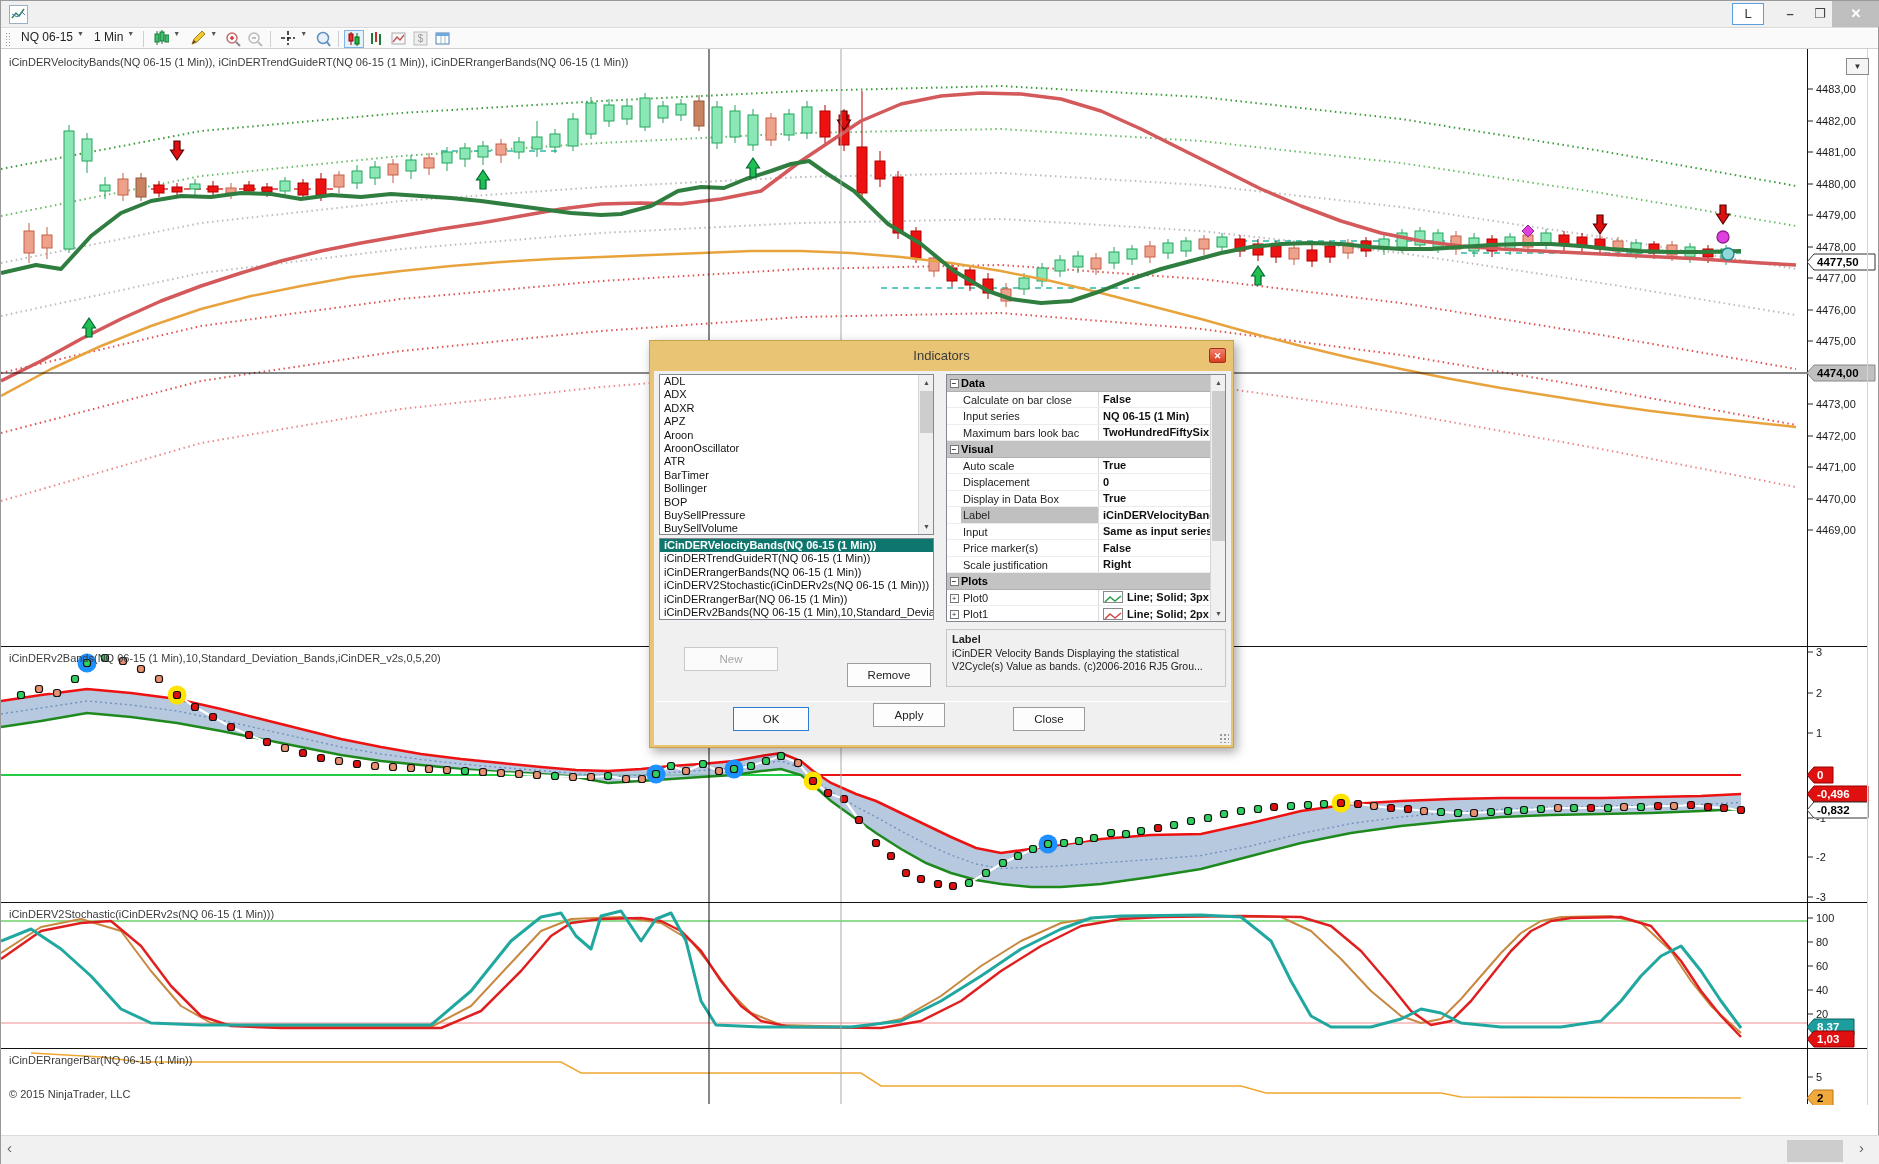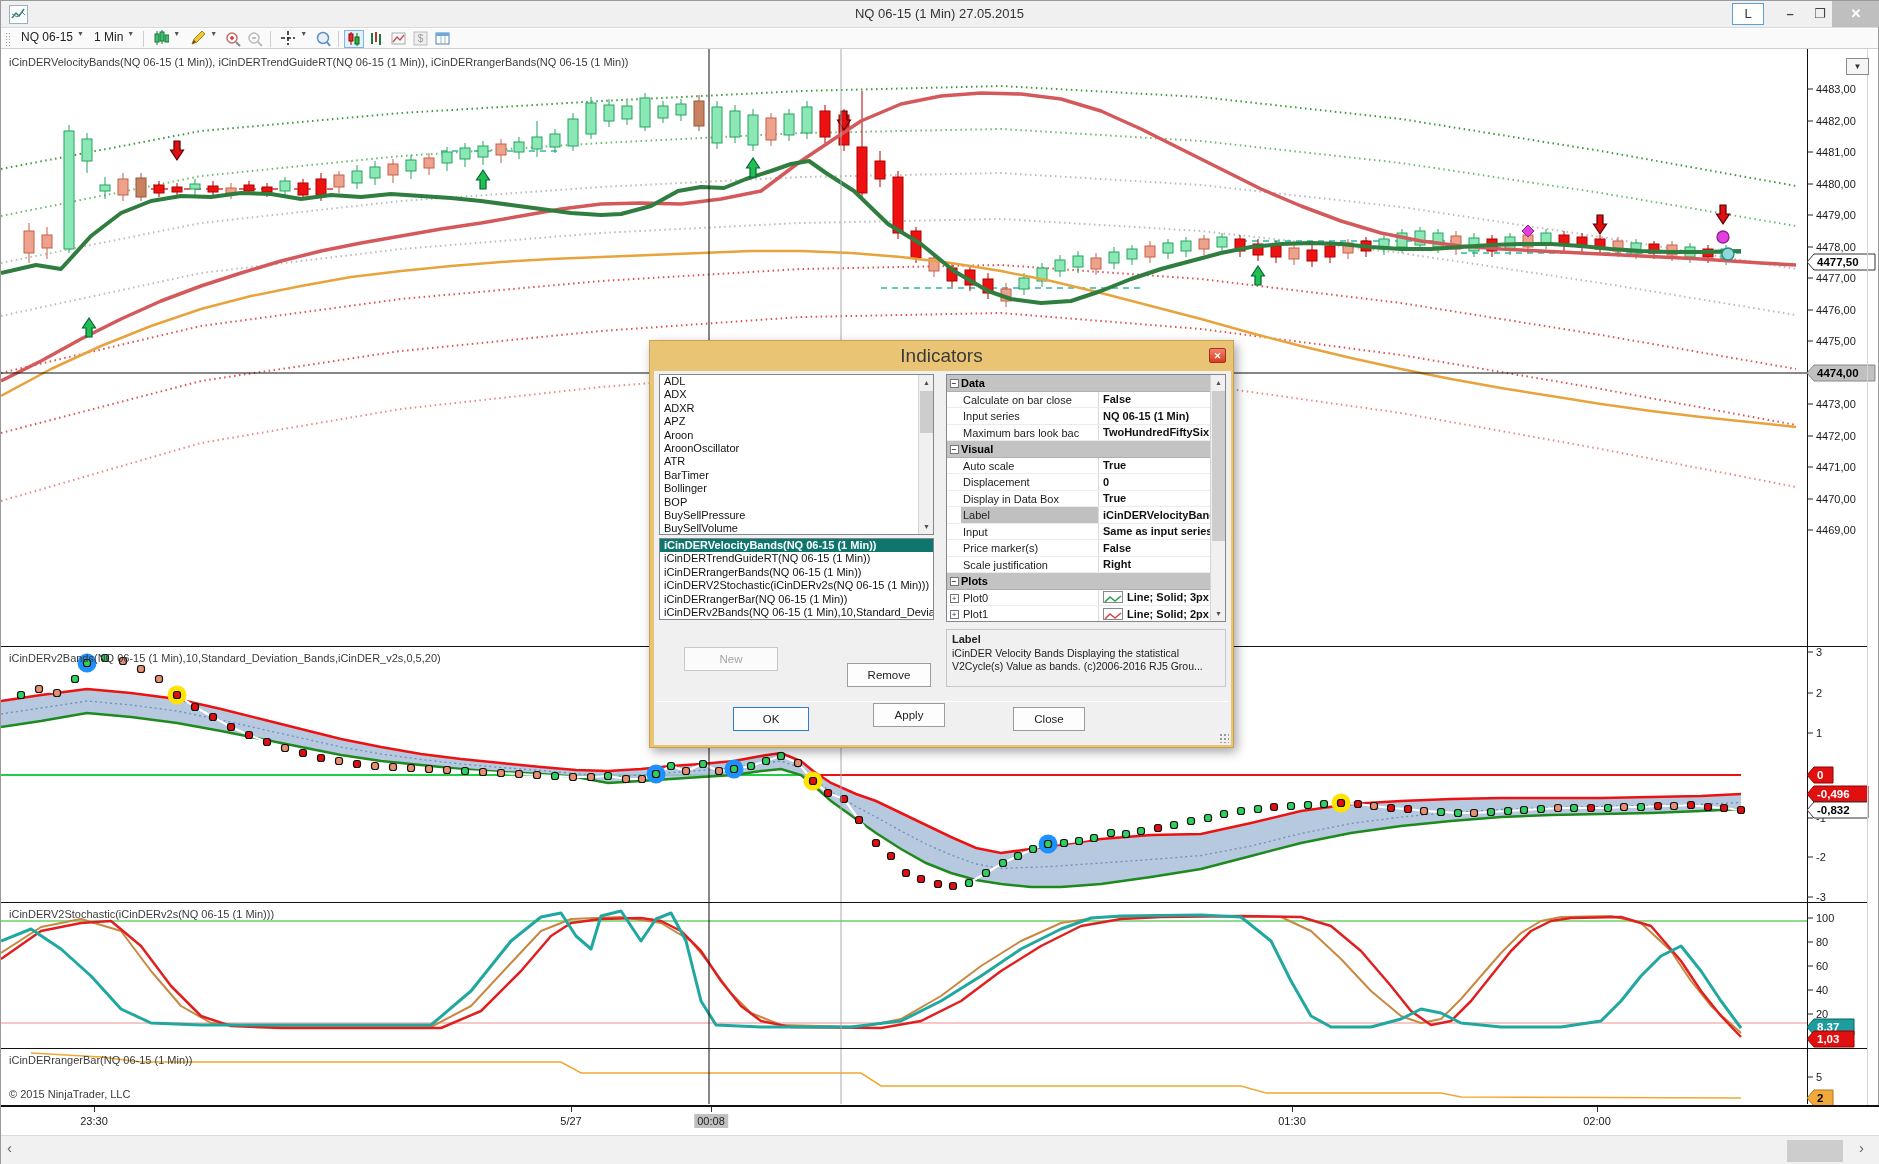--- a/index.html
+++ b/index.html
@@ -37,21 +37,21 @@
   .time-label { position:absolute; top:7px; transform:translateX(-50%); font-size:11px; color:#222; padding:1px 3px; }
   .time-label.hl { background:#C0C0C0; }
 
   
   #hscroll { position:absolute; left:0; top:1134px; width:1879px; height:30px; background:#F1F1F1; border-top:1px solid #DCDCDC; }
   #hthumb { position:absolute; left:1786px; top:4px; width:56px; height:22px; background:#CDCDCD; }
   .scroll-arrow { position:absolute; top:3px; font-size:15px; color:#666; }
 
   
   #dialog { position:absolute; left:648px; top:339px; width:585px; height:408px; background:#E9C474; border:1px solid #C9A14F; box-shadow:3px 4px 10px rgba(0,0,0,.35); z-index:20; }
-  #dlg-title { height:30px; text-align:center; font-size:19px; color:#3a3a3a; line-height:30px; }
+  #dlg-title { height:30px; text-align:center; font-size:13px; color:#3a3a3a; line-height:30px; }
   #dlg-close { position:absolute; right:7px; top:7px; width:17px; height:15px; background:linear-gradient(#F2826C,#D93D22); border:1px solid #A03020; border-radius:2px; color:#fff; font-size:9px; font-weight:bold; text-align:center; line-height:14px; }
   #dlg-body { position:absolute; left:4px; top:30px; width:577px; height:374px; background:#F0F0F0; }
   .listbox { position:absolute; background:#fff; border:1px solid #828790; font-size:11px; overflow:hidden; }
   #ind-list { left:5px; top:3px; width:275px; height:161px; }
   #cfg-list { left:5px; top:167px; width:275px; height:82px; }
   .lb-item { height:13.4px; line-height:13.4px; padding-left:4px; white-space:nowrap; color:#111; }
   .lb-item.sel { background:#0f766e; color:#fff;font-weight:bold; }
   .vscroll { position:absolute; right:0; top:0; bottom:0; width:15px; background:#F0F0F0; border-left:1px solid #D5D5D5; }
   .vs-arrow { position:absolute; left:0; width:15px; height:15px; font-size:7px; color:#505050; text-align:center; line-height:15px; }
   .vs-thumb { position:absolute; left:1px; width:13px; background:#CDCDCD; }
@@ -86,21 +86,20 @@
 <div id="win">
 
   <div id="titlebar">
     <div id="app-icon">
       <svg width="17" height="17">
           <rect x="1" y="1" width="15" height="15" fill="#fff"></rect>
           <polyline points="2,12 6,7 9,10 14,3" stroke="#2E8B57" stroke-width="1.5" fill="none"></polyline>
           <polyline points="2,8 7,11 12,6 15,9" stroke="#4A7ABF" stroke-width="1" fill="none"></polyline>
         </svg>
     </div>
-    <div id="title-text">NQ 06-15 (1 Min)  27.05.2015</div>
     <div id="link-btn" class="winbtn">L</div>
     <div id="min-btn" class="winbtn">–</div>
     <div id="max-btn" class="winbtn">❐</div>
     <div id="close-btn" class="winbtn">✕</div>
   </div>
 
   <div id="toolbar">
     <div class="grip"></div>
     <div class="tb-item">
       <span>NQ 06-15</span>
@@ -614,32 +613,20 @@
     </svg>
 
   <div class="panel-label" style="left:8px; top:55px;">iCinDERVelocityBands(NQ 06-15 (1 Min)), iCinDERTrendGuideRT(NQ 06-15 (1 Min)), iCinDERrangerBands(NQ 06-15 (1 Min))</div>
   <div class="panel-label" style="left:8px; top:651px;">iCinDERv2Bands(NQ 06-15 (1 Min),10,Standard_Deviation_Bands,iCinDER_v2s,0,5,20)</div>
   <div class="panel-label" style="left:8px; top:907px;">iCinDERV2Stochastic(iCinDERv2s(NQ 06-15 (1 Min)))</div>
   <div class="panel-label" style="left:8px; top:1053px;">iCinDERrangerBar(NQ 06-15 (1 Min))</div>
   <div id="copyright">© 2015 NinjaTrader, LLC</div>
   <div id="axis-dropdown">▼</div>
   <div id="right-edge-line"></div>
 
-  <div id="time-axis">
-      <div class="time-tick" style="left: 93px;"></div>
-      <div class="time-label" style="left: 93px;">23:30</div>
-      <div class="time-tick" style="left: 570px;"></div>
-      <div class="time-label" style="left: 570px;">5/27</div>
-      <div class="time-tick" style="left: 710px;"></div>
-      <div class="time-label hl" style="left: 710px;">00:08</div>
-      <div class="time-tick" style="left: 1291px;"></div>
-      <div class="time-label" style="left: 1291px;">01:30</div>
-      <div class="time-tick" style="left: 1596px;"></div>
-      <div class="time-label" style="left: 1596px;">02:00</div>
-    </div>
 
   <div id="hscroll">
     <div class="scroll-arrow" style="left:6px;">‹</div>
     <div id="hthumb"></div>
     <div class="scroll-arrow" style="left:1858px;">›</div>
   </div>
 
   <div id="dialog">
     <div id="dlg-title">Indicators</div>
     <div id="dlg-close">✕</div>

